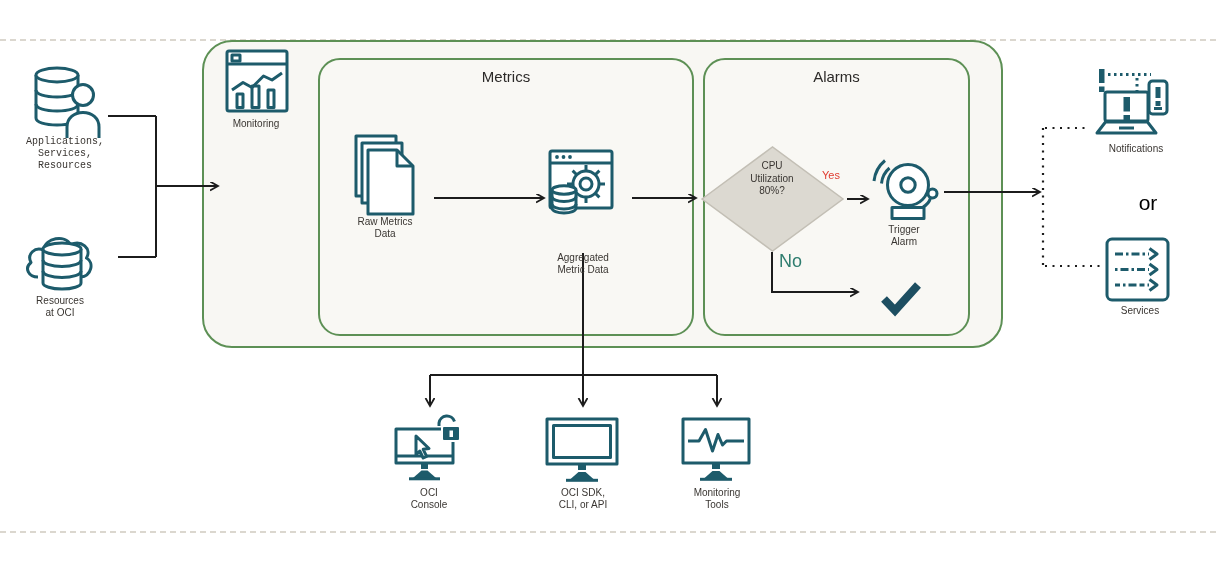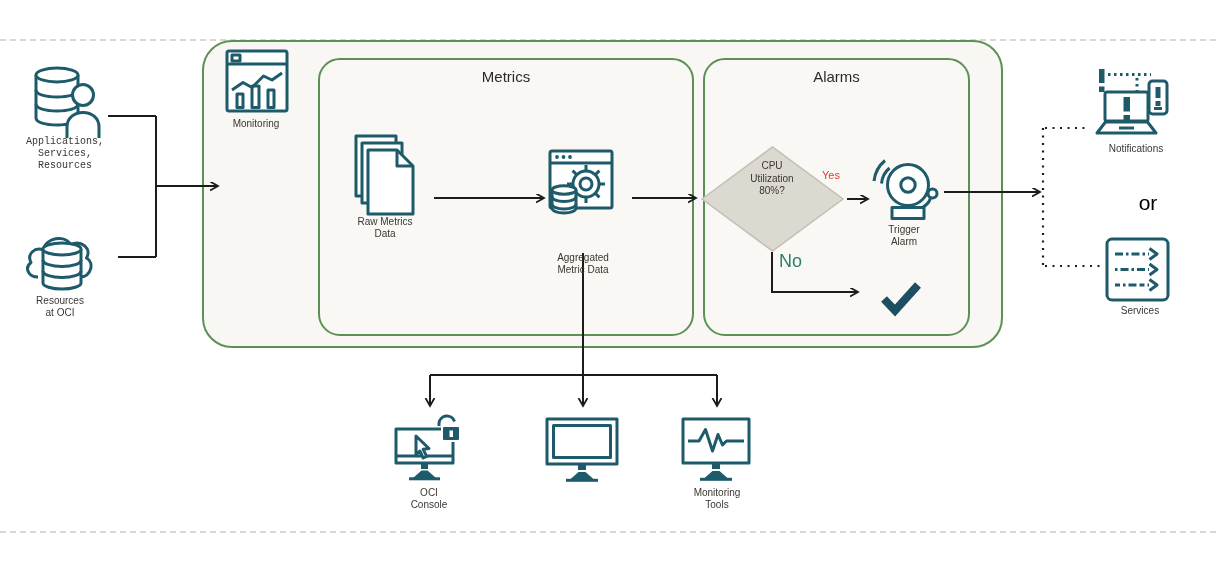--- a/index.html
+++ b/index.html
@@ -216,16 +216,18 @@
 80%?</div>
   <div class="yes-lbl" style="left:822px; top:169px;">Yes</div>
   <div class="no-lbl" style="left:779px; top:251px;">No</div>
   <div class="lbl" style="left:866px; top:224px; width:76px;">Trigger
 Alarm</div>
   <div class="lbl" style="left:1086px; top:143px; width:100px;">Notifications</div>
   <div class="or-lbl" style="left:1126px; top:191px; width:44px;">or</div>
   <div class="lbl" style="left:1094px; top:305px; width:92px;">Services</div>
   <div class="lbl" style="left:386px; top:487px; width:86px;">OCI
 Console</div>
+  <div class="lbl" style="left:531px; top:487px; width:104px;">OCI SDK,
+CLI, or API</div>
   <div class="lbl" style="left:669px; top:487px; width:96px;">Monitoring
 Tools</div>
 
 </div>
 
 </body></html>

